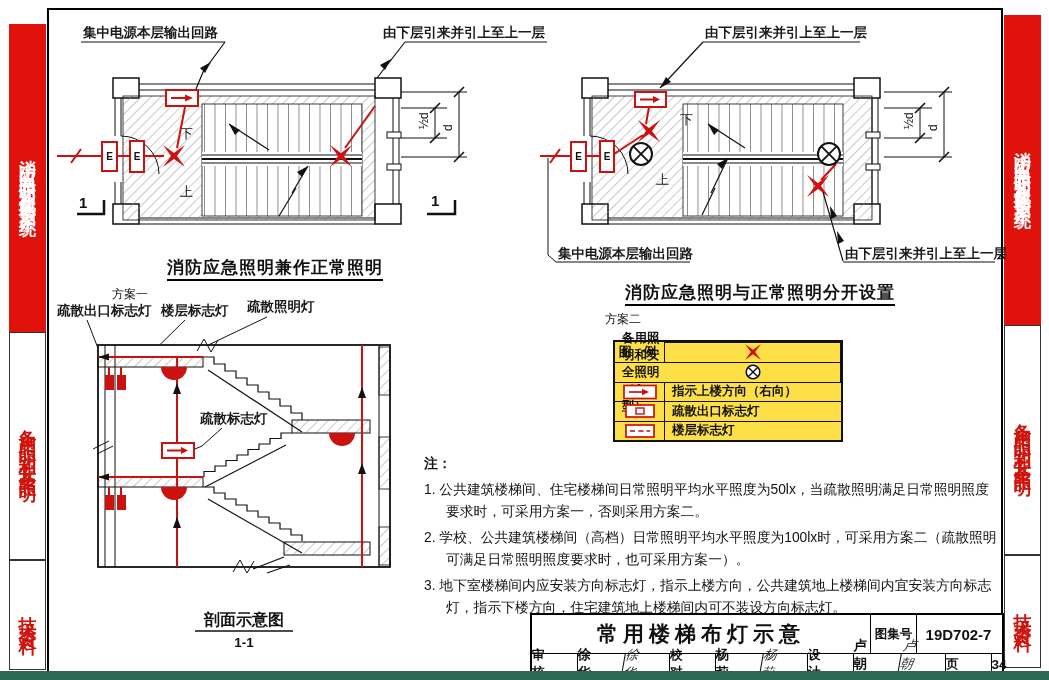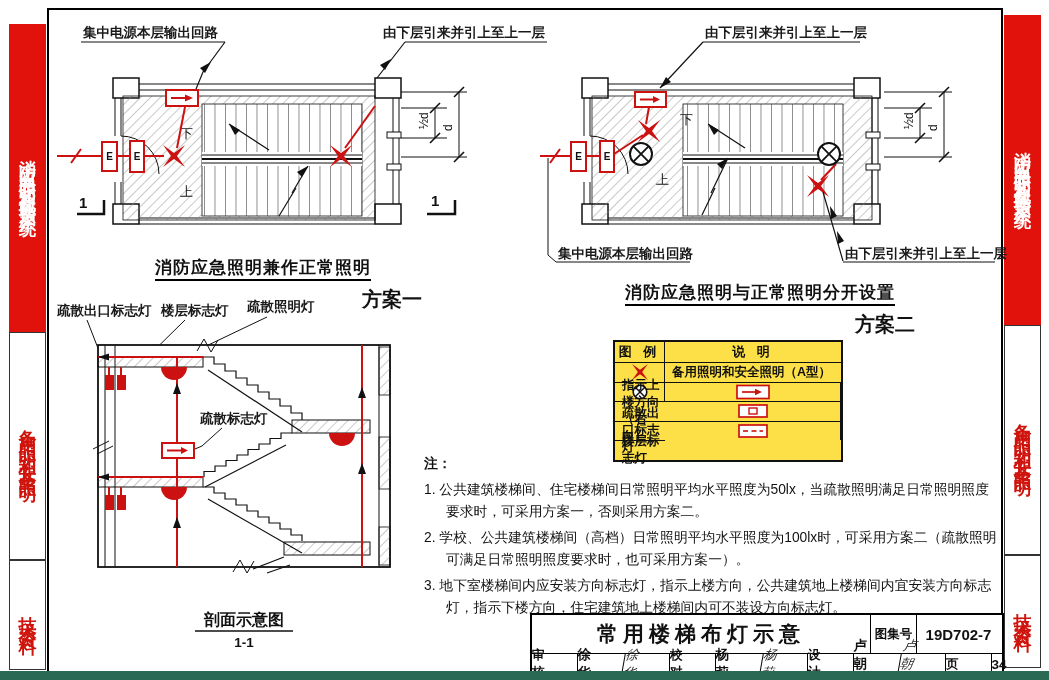--- a/index.html
+++ b/index.html
@@ -11,21 +11,21 @@
   .vtext{writing-mode:vertical-rl;text-orientation:upright;font-weight:bold;line-height:1;}
   .sb-red{background:#e0120b;}
   .sb-red .vtext{color:#fff;font-size:17px;letter-spacing:5px;}
   .sb-white{background:#fff;border:1px solid #333;}
   .sb-white .vtext{color:#cf140d;font-size:18px;letter-spacing:7px;}
   svg{position:absolute;overflow:visible;}
   svg text{font-family:"Liberation Sans","DejaVu Sans",sans-serif;}
   .anno{font-size:13.5px;font-weight:600;fill:#1a1a1a;}
   .scheme-title{position:absolute;text-align:center;font-weight:bold;font-size:17px;letter-spacing:1px;}
   .scheme-title span{border-bottom:2px solid #000;padding-bottom:2px;}
-  .scheme-sub{position:absolute;text-align:right;font-weight:bold;font-size:20px;}
+  .scheme-sub{position:absolute;text-align:left;font-weight:normal;font-size:12px;}
   
   .legend{position:absolute;left:613px;top:340px;border:2px solid #111;display:grid;
           grid-template-columns:50px 176px;background:#fde047;}
   .lg-cell{border-top:1px solid #111;display:flex;align-items:center;height:19.5px;box-sizing:border-box;}
   .lg-sym{justify-content:center;border-right:1px solid #111;}
   .lg-desc{padding-left:7px;font-size:12.5px;font-weight:600;}
   .lg-head{height:20px;border-top:none;font-size:13px;font-weight:bold;justify-content:center;letter-spacing:4px;padding-left:0;}
   
   .notes{position:absolute;left:424px;top:453px;width:578px;font-size:13.8px;font-weight:500;line-height:1.6;}
   .note-item{padding-left:22px;text-indent:-22px;margin-top:4px;}
@@ -280,21 +280,21 @@
       <line x1="375" y1="101" x2="385" y2="91" stroke-width="1.6"></line>
         <line x1="375" y1="131" x2="385" y2="121" stroke-width="1.6"></line>
       <line x1="404" y1="80" x2="404" y2="145"></line>
       <line x1="399" y1="85" x2="409" y2="75" stroke-width="1.6"></line>
         <line x1="399" y1="150" x2="409" y2="140" stroke-width="1.6"></line>
     </g>
     <text transform="translate(373,117) rotate(-90)" font-size="12" fill="#111">½d</text>
     <text transform="translate(397,119) rotate(-90)" font-size="12" fill="#111">d</text>
   </svg>
 
-  <div class="scheme-title" style="left:108px;top:256px;width:310px;">
+  <div class="scheme-title" style="left:120px;top:256px;width:310px;">
     <span>消防应急照明兼作正常照明</span>
   </div>
   <div class="scheme-sub" style="left:112px;top:286px;width:310px;">方案一</div>
   <div class="scheme-title" style="left:605px;top:281px;width:310px;">
     <span>消防应急照明与正常照明分开设置</span>
   </div>
   <div class="scheme-sub" style="left:605px;top:311px;width:310px;">方案二</div>
 
   <svg style="left:57px;top:295px;" width="352" height="362" viewBox="0 0 352 362">
     <defs>
@@ -384,21 +384,20 @@
     <text class="anno" x="143" y="128">疏散标志灯</text>
     <polyline points="165,133 145,151 138,154" stroke="#111" stroke-width="1" fill="none"></polyline>
 
     <text x="187" y="330" text-anchor="middle" font-size="16" font-weight="bold" fill="#111">剖面示意图</text>
     <line x1="138" y1="336" x2="236" y2="336" stroke="#111" stroke-width="1.5"></line>
     <text x="187" y="352" text-anchor="middle" font-size="13.5" font-weight="bold" fill="#111">1-1</text>
   </svg>
 
   <div class="legend">
     <div class="lg-cell lg-sym lg-head">图 例</div>
-    <div class="lg-cell lg-head">说 明</div>
 
     <div class="lg-cell lg-sym">
       <svg style="position:static" width="46" height="16" viewBox="0 0 46 16">
         <path transform="translate(23,8) scale(0.72)" d="M-11,-11 L0,-3 L11,-11 L3,0 L11,11 L0,3 L-11,11 L-3,0 Z" fill="#cc1111"></path>
       </svg>
     </div>
     <div class="lg-cell lg-desc">备用照明和安全照明（A型）</div>
 
     <div class="lg-cell lg-sym">
       <svg style="position:static" width="46" height="16" viewBox="0 0 46 16">

